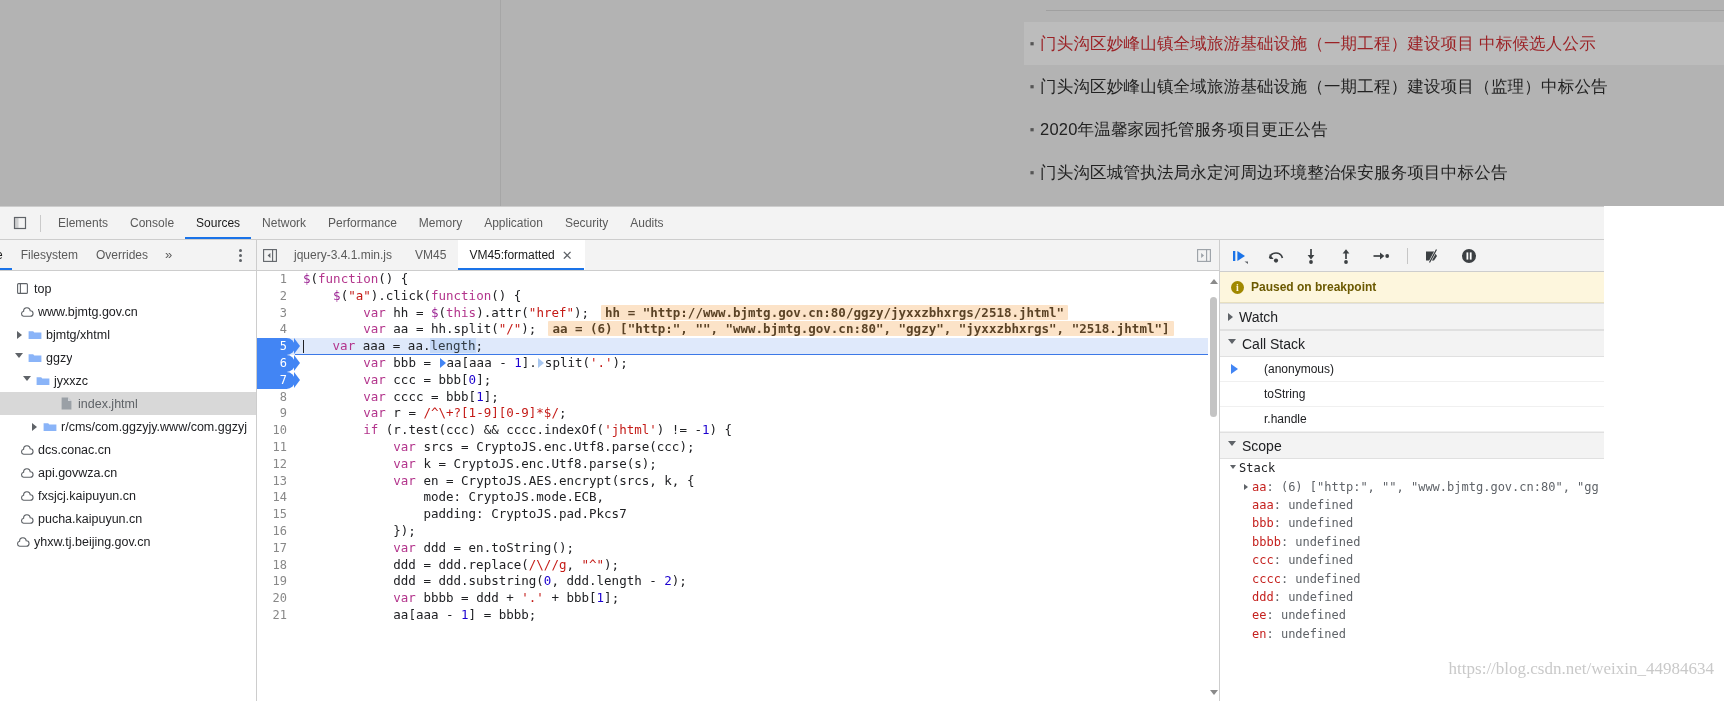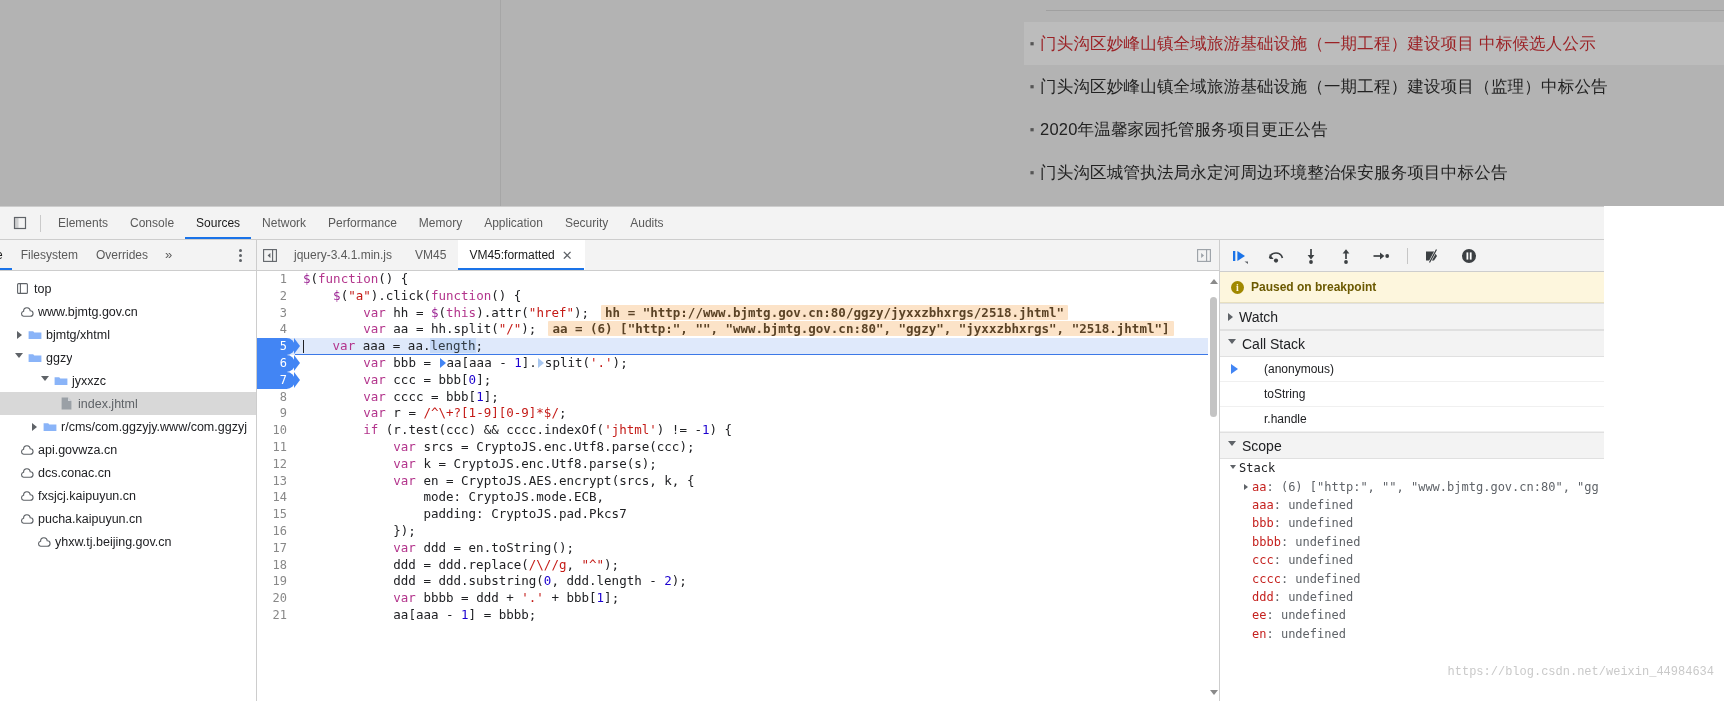--- a/index.html
+++ b/index.html
@@ -247,22 +247,22 @@
   .sc-row .tw2 .arrow.down{border-left:3.5px solid transparent;border-right:3.5px solid transparent;border-top:4px solid #5f6368;}
   .sc-name{color:#c5221f;}
   .sc-name.local{color:#202124;}
   .sc-val{color:#5f6368;}
   .indent1{padding-left:6px;}
   .indent2{padding-left:19px;}
   .indent3{padding-left:32px;}
 
   .watermark{
     position:absolute;right:10px;bottom:22px;
-    font-size:12px;color:#c9c9c9;
-    font-family:Liberation Mono, monospace;
+    font-size:17px;color:#c9c9c9;
+    font-family:Liberation Serif, serif;
     pointer-events:none;
   }
 </style>
 </head>
 <body>
 
 <div class="page">
 
   <div class="webpage">
     <div class="wp-left-gap"></div>
@@ -374,21 +374,21 @@
                 <span class="arrow down"></span>
               </span>
             <span class="ticon">
               <svg width="14" height="11" viewBox="0 0 14 11">
                   <path d="M0.6 2.2h4.6l1.1 1.3h7.1v6.6H0.6z" fill="#8ab4f8"></path>
                 </svg>
             </span>
             <span class="tlabel">ggzy</span>
           </div>
 
-          <div class="tnode" style="padding-left:38px">
+          <div class="tnode" style="padding-left:20px">
             <span class="tw">
                 <span class="arrow down"></span>
               </span>
             <span class="ticon">
               <svg width="14" height="11" viewBox="0 0 14 11">
                   <path d="M0.6 2.2h4.6l1.1 1.3h7.1v6.6H0.6z" fill="#8ab4f8"></path>
                 </svg>
             </span>
             <span class="tlabel">jyxxzc</span>
           </div>
@@ -416,31 +416,31 @@
             <span class="tlabel">r/cms/com.ggzyjy.www/com.ggzyj</span>
           </div>
 
           <div class="tnode" style="padding-left:4px">
             <span class="tw"></span>
             <span class="ticon">
               <svg width="14" height="10" viewBox="0 0 14 10">
                   <path d="M3.6 9.3 A2.6 2.6 0 0 1 3.6 4.2 A3.3 3.3 0 0 1 10.2 3.8 A2.6 2.6 0 0 1 10.4 9.3 Z" fill="none" stroke="#5f6368" stroke-width="1.1"></path>
                 </svg>
             </span>
-            <span class="tlabel">api.govwza.cn</span>
+            <span class="tlabel">dcs.conac.cn</span>
           </div>
 
           <div class="tnode" style="padding-left:4px">
             <span class="tw"></span>
             <span class="ticon">
               <svg width="14" height="10" viewBox="0 0 14 10">
                   <path d="M3.6 9.3 A2.6 2.6 0 0 1 3.6 4.2 A3.3 3.3 0 0 1 10.2 3.8 A2.6 2.6 0 0 1 10.4 9.3 Z" fill="none" stroke="#5f6368" stroke-width="1.1"></path>
                 </svg>
             </span>
-            <span class="tlabel">dcs.conac.cn</span>
+            <span class="tlabel">api.govwza.cn</span>
           </div>
 
           <div class="tnode" style="padding-left:4px">
             <span class="tw"></span>
             <span class="ticon">
               <svg width="14" height="10" viewBox="0 0 14 10">
                   <path d="M3.6 9.3 A2.6 2.6 0 0 1 3.6 4.2 A3.3 3.3 0 0 1 10.2 3.8 A2.6 2.6 0 0 1 10.4 9.3 Z" fill="none" stroke="#5f6368" stroke-width="1.1"></path>
                 </svg>
             </span>
             <span class="tlabel">fxsjcj.kaipuyun.cn</span>
@@ -449,21 +449,21 @@
           <div class="tnode" style="padding-left:4px">
             <span class="tw"></span>
             <span class="ticon">
               <svg width="14" height="10" viewBox="0 0 14 10">
                   <path d="M3.6 9.3 A2.6 2.6 0 0 1 3.6 4.2 A3.3 3.3 0 0 1 10.2 3.8 A2.6 2.6 0 0 1 10.4 9.3 Z" fill="none" stroke="#5f6368" stroke-width="1.1"></path>
                 </svg>
             </span>
             <span class="tlabel">pucha.kaipuyun.cn</span>
           </div>
 
-          <div class="tnode" style="padding-left:21px">
+          <div class="tnode" style="padding-left:0">
             <span class="tw"></span>
             <span class="ticon">
               <svg width="14" height="10" viewBox="0 0 14 10">
                   <path d="M3.6 9.3 A2.6 2.6 0 0 1 3.6 4.2 A3.3 3.3 0 0 1 10.2 3.8 A2.6 2.6 0 0 1 10.4 9.3 Z" fill="none" stroke="#5f6368" stroke-width="1.1"></path>
                 </svg>
             </span>
             <span class="tlabel">yhxw.tj.beijing.gov.cn</span>
           </div>
 
         </div>

